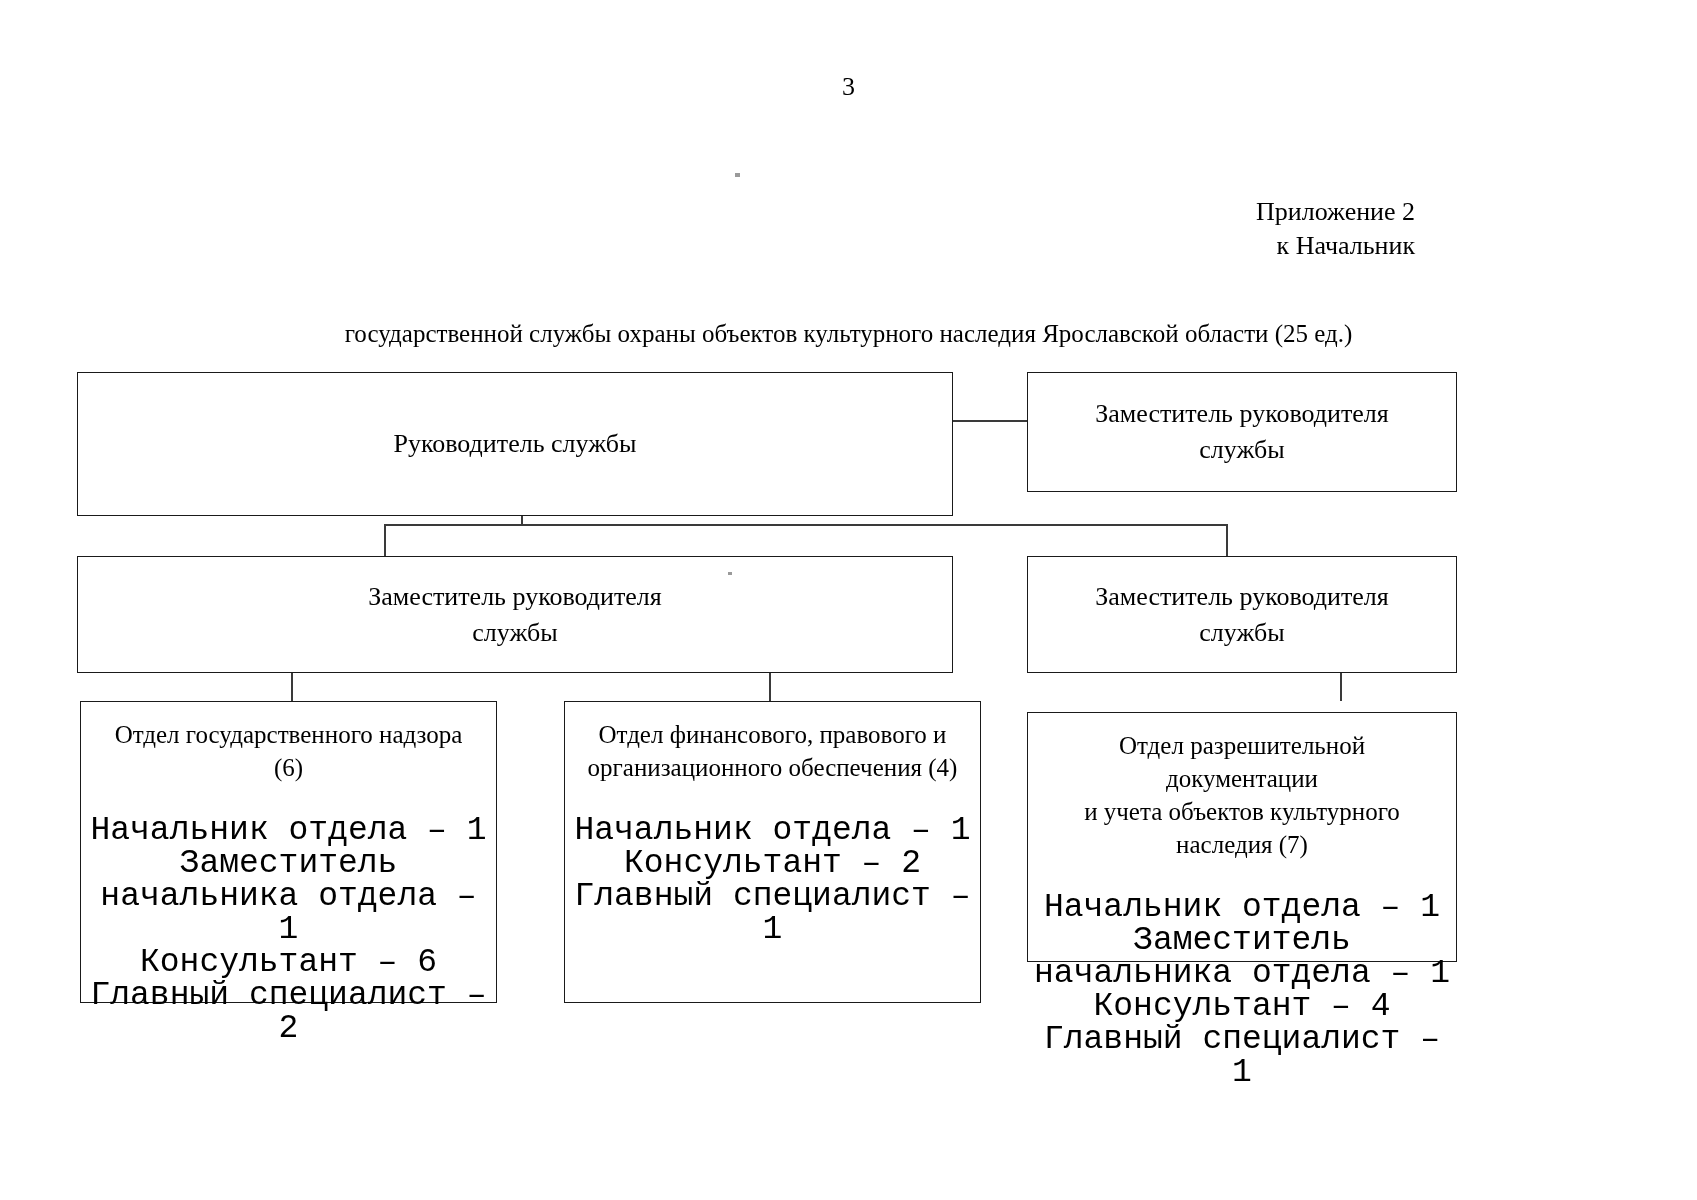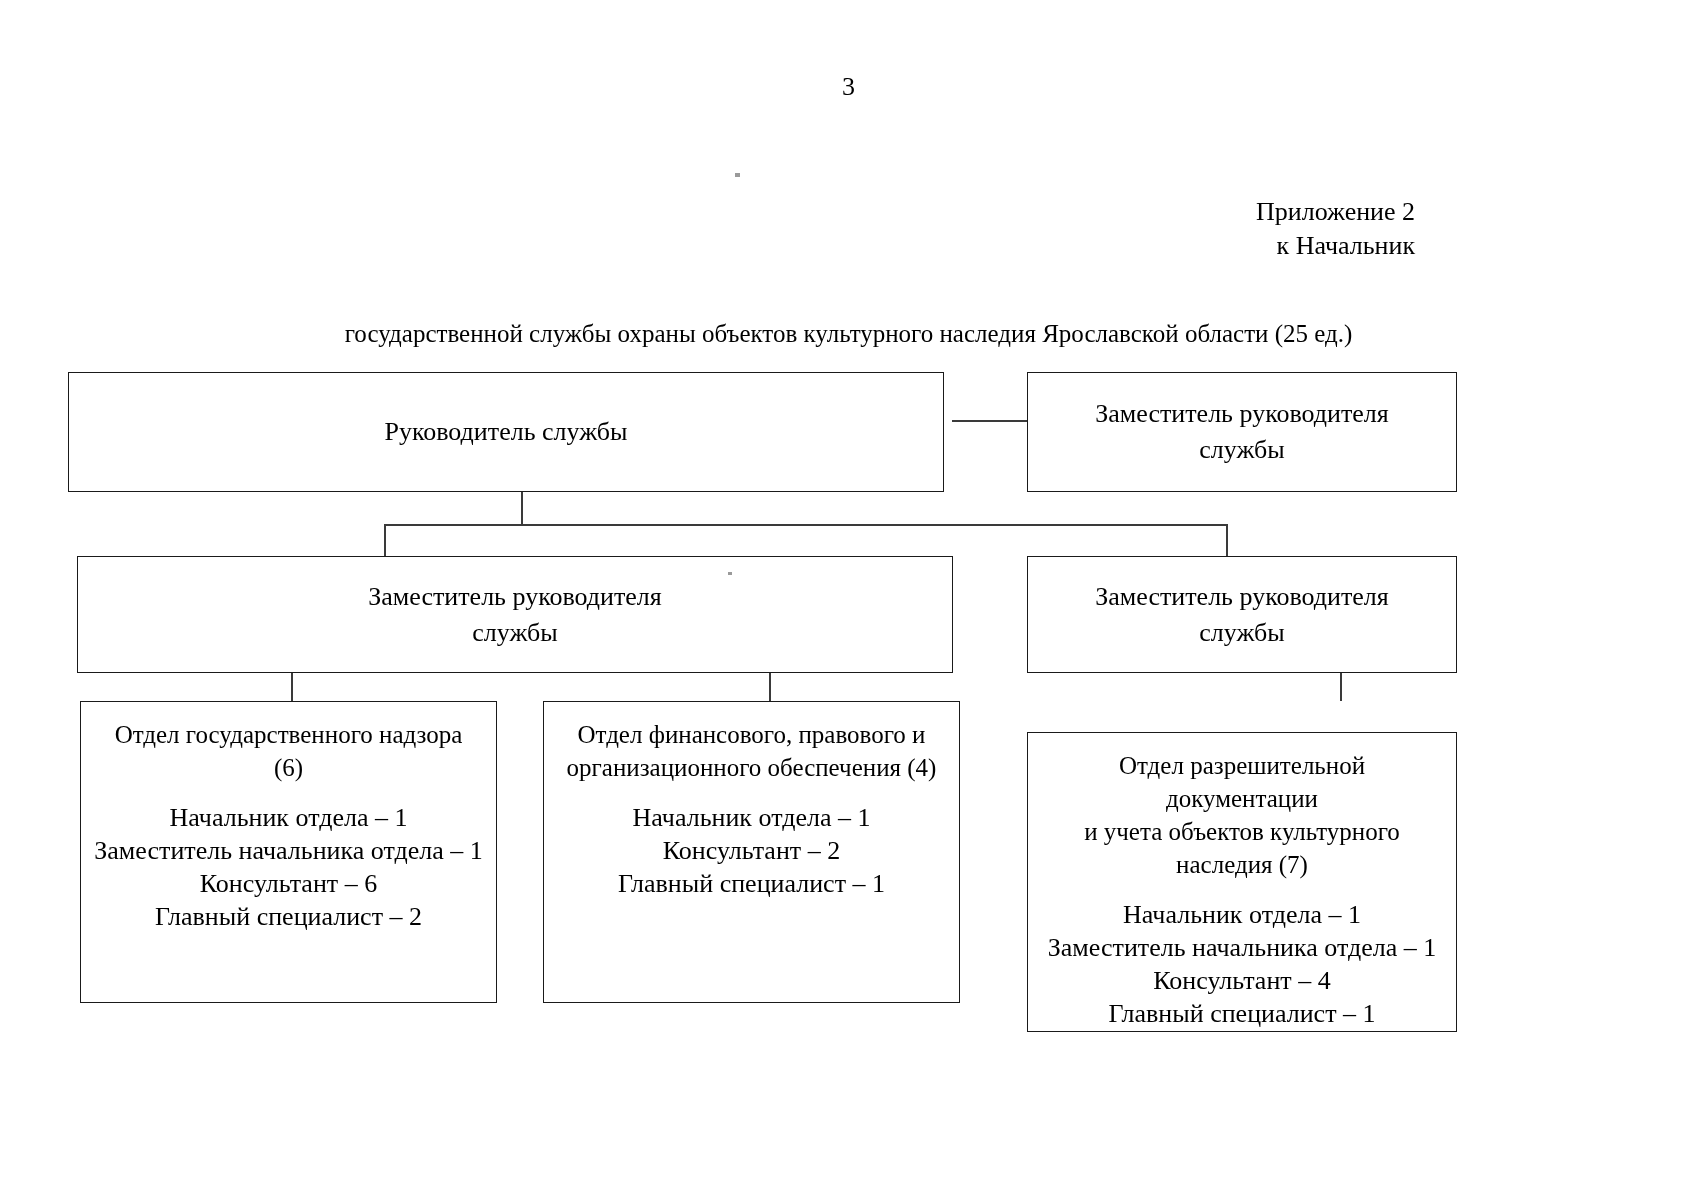--- a/index.html
+++ b/index.html
@@ -82,24 +82,25 @@
   .dept-inner {
     width: 100%;
     text-align: center;
   }
   .dept-title {
     font-size: 25px;
     line-height: 33px;
     white-space: pre-line;
   }
   .dept-staff {
-    margin-top: 17px;
-    font-size: 26px;
+    margin-top: 30px;
+    font-size: 33px;
     line-height: 33px;
     white-space: pre-line;
+    font-family: Liberation Mono, monospace;
   }
 
   
   .conn {
     position: absolute;
     background: #3a3a3a;
     z-index: 1;
   }
   .conn.h { height: 1.6px; }
   .conn.v { width: 1.6px; }
@@ -136,21 +137,21 @@
 
   <div class="conn v" style="left:384px; top:524px; height:33px;"></div>
 
   <div class="conn v" style="left:1226px; top:524px; height:33px;"></div>
 
   <div class="conn v" style="left:291px; top:673px; height:28px;"></div>
   <div class="conn v" style="left:769px; top:673px; height:28px;"></div>
 
   <div class="conn v" style="left:1340px; top:673px; height:28px;"></div>
 
-  <div class="node" style="left:68px; top:372px; width:876px; height:120px;">
+  <div class="node" style="left:77px; top:372px; width:876px; height:144px;">
     <span class="label">Руководитель службы</span>
   </div>
 
   <div class="node" style="left:1027px; top:372px; width:430px; height:120px;">
     <span class="label" style="white-space:pre-line;">Заместитель руководителя
 службы</span>
   </div>
 
   <div class="node" style="left:77px; top:556px; width:876px; height:117px;">
     <span class="label" style="white-space:pre-line;">Заместитель руководителя
@@ -166,31 +167,31 @@
     <div class="dept-inner">
       <div class="dept-title">Отдел государственного надзора
 (6)</div>
       <div class="dept-staff">Начальник отдела – 1
 Заместитель начальника отдела – 1
 Консультант – 6
 Главный специалист – 2</div>
     </div>
   </div>
 
-  <div class="node node-dept" style="left:543px; top:701px; width:417px; height:302px;">
+  <div class="node node-dept" style="left:564px; top:701px; width:417px; height:302px;">
     <div class="dept-inner">
       <div class="dept-title">Отдел финансового, правового и
 организационного обеспечения (4)</div>
       <div class="dept-staff">Начальник отдела – 1
 Консультант – 2
 Главный специалист – 1</div>
     </div>
   </div>
 
-  <div class="node node-dept" style="left:1027px; top:732px; width:430px; height:300px;">
+  <div class="node node-dept" style="left:1027px; top:712px; width:430px; height:250px;">
     <div class="dept-inner">
       <div class="dept-title">Отдел разрешительной
 документации
 и учета объектов культурного
 наследия (7)</div>
       <div class="dept-staff">Начальник отдела – 1
 Заместитель начальника отдела – 1
 Консультант – 4
 Главный специалист – 1</div>
     </div>

